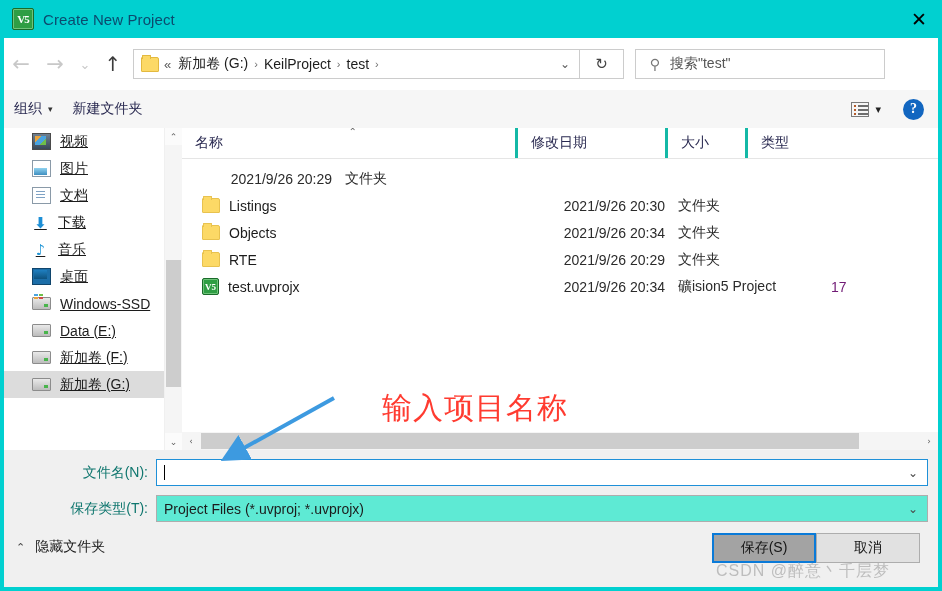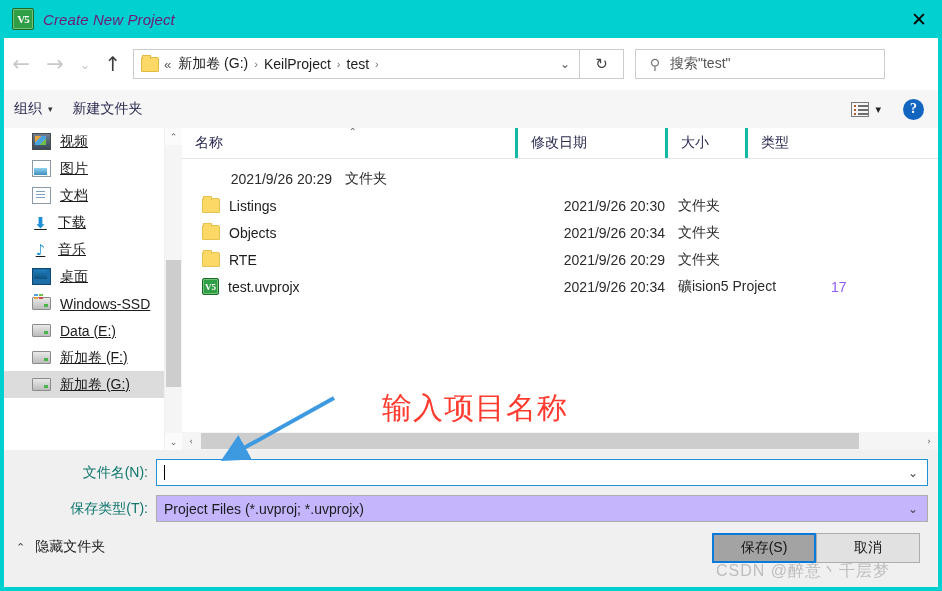--- a/index.html
+++ b/index.html
@@ -29,21 +29,21 @@
     box-shadow:inset 0 0 0 1px #6fc47a;
   }
   .app-icon .g{
     position:absolute;left:0;top:0;right:0;bottom:0;
     color:#fff;font-size:11px;font-weight:bold;
     font-family:"Liberation Serif",serif;
     display:flex;align-items:center;justify-content:center;
     letter-spacing:-1px;
   }
   .title-text{
-    font-size:15px;color:#701a75;letter-spacing:.1px;font-style:italic;
+    font-size:15px;color:#0c4a6e;letter-spacing:.1px;
   }
   .close-btn{
     position:absolute;right:0;top:0;width:46px;height:38px;
     display:flex;align-items:center;justify-content:center;
     font-size:19px;color:#000;line-height:1;cursor:pointer;
     font-family:"DejaVu Sans",sans-serif;
   }
   
   .navbar{
     position:absolute;left:0;top:38px;width:934px;height:52px;
@@ -193,21 +193,21 @@
   .fl-th.size{width:80px;}
   .sort-caret{
     position:absolute;left:50%;top:-2px;font-size:10px;color:#6c6c6c;
     font-family:"DejaVu Sans",sans-serif;
   }
   .fl-row{height:27px;display:flex;align-items:center;cursor:default;}
   .fl-c{font-size:14px;color:#1c1c1c;box-sizing:border-box;}
   .fl-c.name{width:333px;display:flex;align-items:center;padding-left:20px;}
   .fl-c.date{width:150px;padding-left:13px;color:#2b2b2b;text-align:right;}
   .fl-c.type{width:153px;padding-left:13px;color:#2b2b2b;}
-  .fl-c.size{width:80px;padding-left:13px;color:#8b5cf6;}
+  .fl-c.size{width:80px;padding-left:13px;color:#701a75;}
   .f-ico{width:16px;height:13px;margin-right:9px;flex:0 0 auto;position:relative;}
   .f-ico.folder{background:#fcd966;border:1px solid #e8c24f;border-radius:1px 2px 1px 1px;}
   .f-ico.folder:after{
     content:"";position:absolute;left:0;top:-3px;width:7px;height:3px;
     background:#fcd966;border:1px solid #e8c24f;border-bottom:none;border-radius:1px 1px 0 0;
   }
   .f-ico.keil{
     background:#2f9e44;border:1px solid #1a6b2a;border-radius:2px;height:15px;width:15px;
     color:#fff;font-size:9px;font-weight:bold;display:flex;align-items:center;justify-content:center;
     font-family:"Liberation Serif",serif;box-shadow:inset 0 0 0 1px #6fc47a;
@@ -231,21 +231,21 @@
   .form-row{display:flex;align-items:center;height:27px;margin-top:9px;}
   .form-label{
     width:152px;text-align:right;padding-right:8px;font-size:14px;color:#0f766e;
     box-sizing:border-box;
   }
   .combo{
     flex:1 1 auto;margin-right:10px;height:27px;box-sizing:border-box;
     display:flex;align-items:center;position:relative;
   }
   .combo.name{background:#fff;border:1px solid #1e90d8;}
-  .combo.type{background:#c4b5fd;border:1px solid #adadad;}
+  .combo.type{background:#5eead4;border:1px solid #adadad;}
   .combo-val{font-size:14px;color:#1c1c1c;padding-left:7px;}
   .caret-dn{
     position:absolute;right:9px;font-size:12px;color:#4a4a4a;cursor:pointer;
     font-family:"DejaVu Sans",sans-serif;
   }
   .caret-cursor{
     width:1px;height:15px;background:#000;margin-left:7px;
   }
   .btn-row{
     position:absolute;right:18px;top:83px;display:flex;align-items:center;

